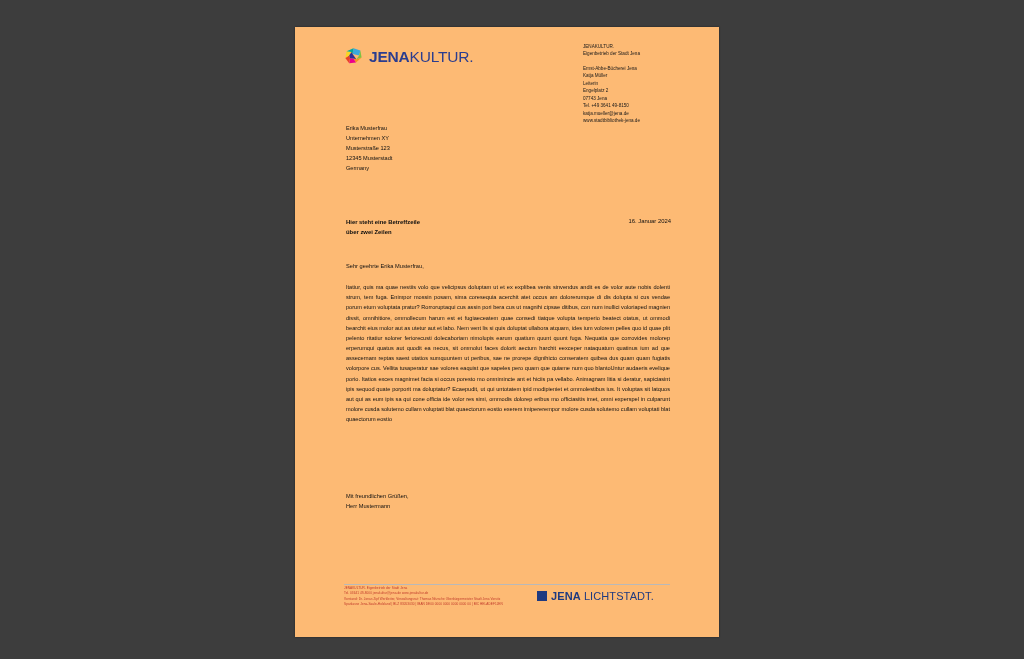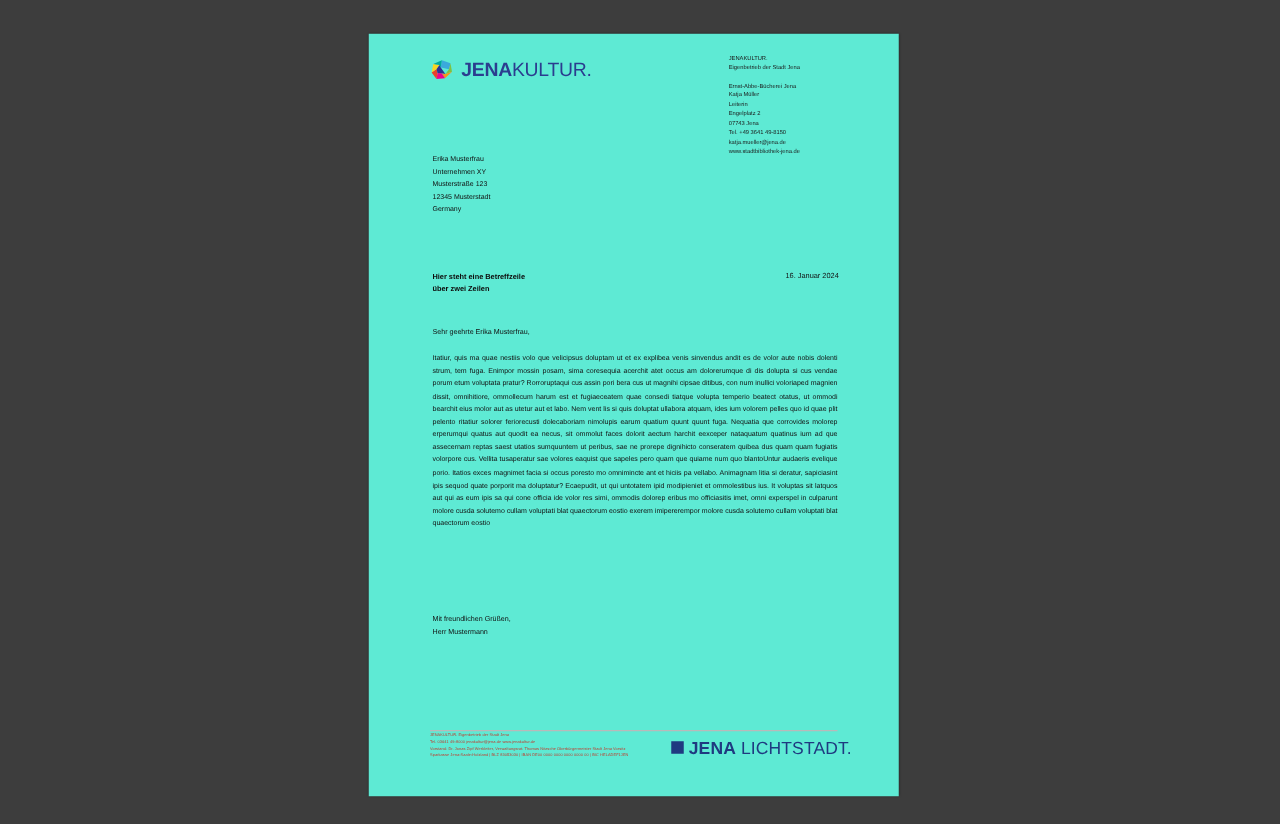--- a/index.html
+++ b/index.html
@@ -17,21 +17,21 @@
     height: 659px;
     background: #3d3d3d;
   }
   
   #page {
     position: absolute;
     left: 295px;
     top: 27px;
     width: 424px;
     height: 610px;
-    background: #5eead4;
+    background: #fdba74;
     box-shadow: 0 0 2px rgba(0,0,0,0.45);
     overflow: hidden;
   }
 
   
   .logo-block {
     position: absolute;
     left: 49px;
     top: 20px;
     display: flex;
@@ -159,21 +159,21 @@
     gap: 4px;
     white-space: nowrap;
   }
   .lichtstadt .mark {
     width: 10px;
     height: 10px;
     background: #1f3a80;
     flex: 0 0 auto;
   }
   .lichtstadt .txt {
-    font-size: 14px;
+    font-size: 11px;
     color: #1f3a80;
     letter-spacing: 0.1px;
   }
   .lichtstadt .txt .b { font-weight: bold; }
   .lichtstadt .txt .n { font-weight: normal; }
 </style>
 </head>
 <body>
 
 <div id="viewport">

